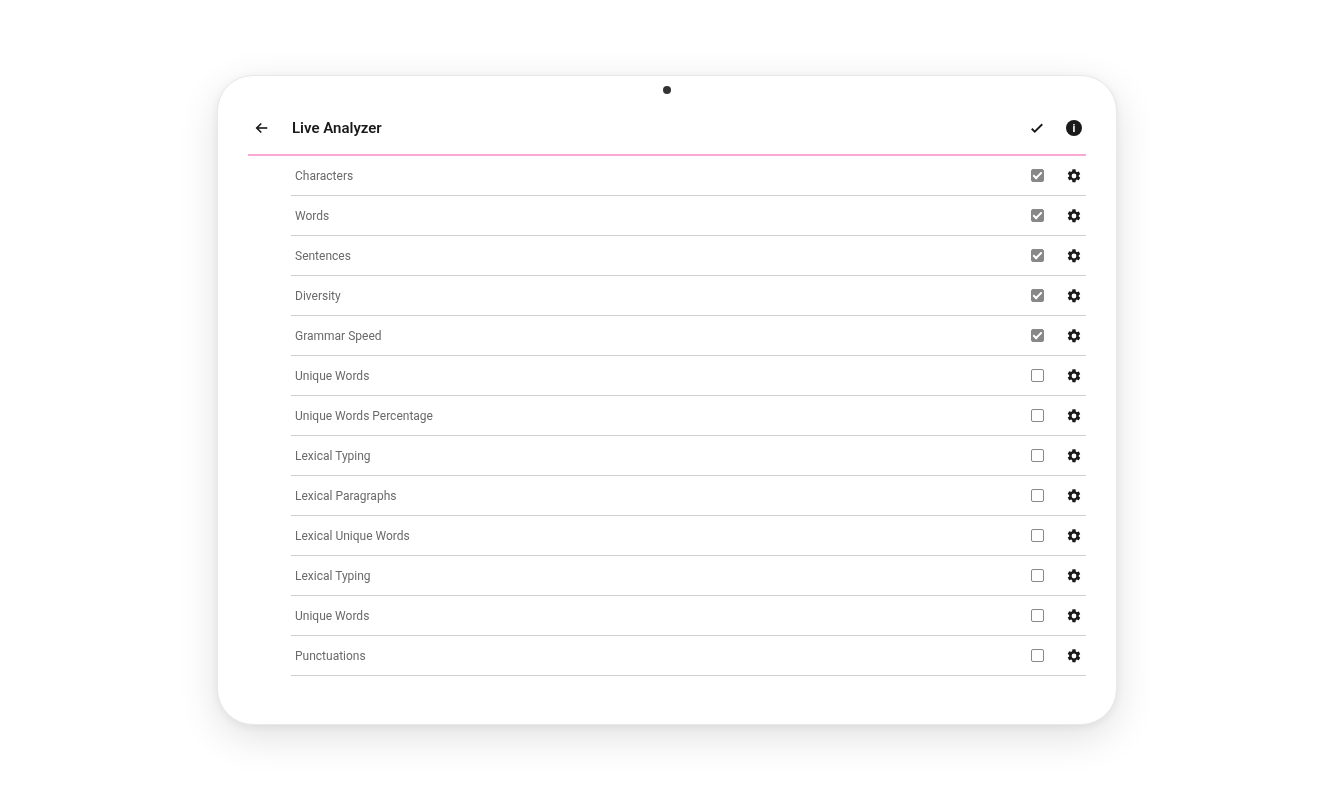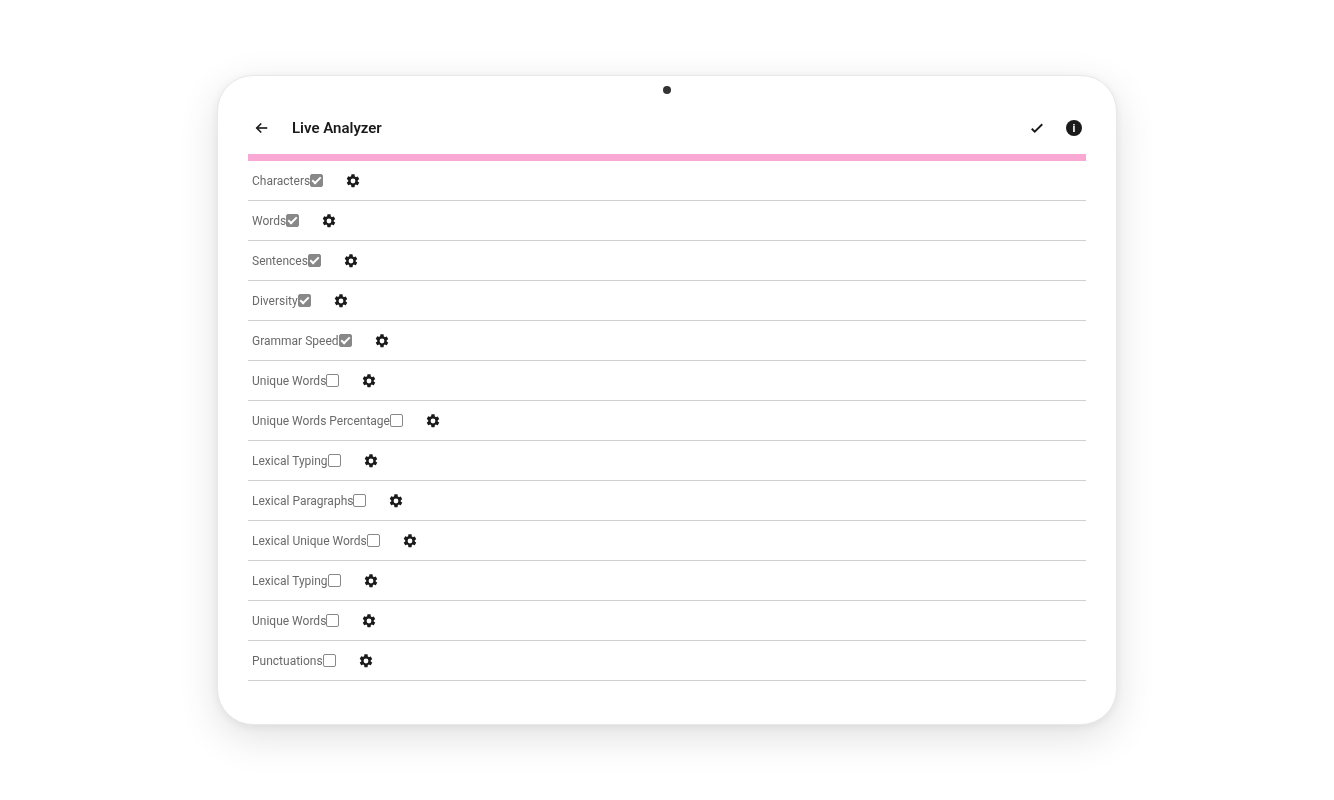--- a/index.html
+++ b/index.html
@@ -40,21 +40,21 @@
       width: 100%;
       height: 100%;
       background: #ffffff;
       overflow: hidden;
       padding-top: 14px;
     }
     .header {
       display: flex;
       justify-content: space-between;
       padding: 10px 4px 16px 4px;
-      border-bottom: 7px solid #f9a8d4;
+      border-bottom: 2px solid #f9a8d4;
     }
     .header-left {
       display: flex;
       align-items: center;
       gap: 20px;
     }
     .back-arrow {
       width: 20px;
       height: 20px;
       display: flex;
@@ -93,24 +93,25 @@
       font-size: 11px;
       font-weight: bold;
       cursor: pointer;
     }
     .list {
       overflow: hidden;
     }
     .list-item {
       display: flex;
       align-items: center;
-      justify-content: flex-start;
+      justify-content: space-between;
       padding: 12px 4px;
       border-bottom: 1px solid #d0d0d0;
       height: 40px;
+      margin-left: 43px;
     }
     .item-label {
       font-size: 12px;
       color: #6a6a6a;
       font-weight: 400;
     }
     .item-controls {
       display: flex;
       align-items: center;
       gap: 22px;

